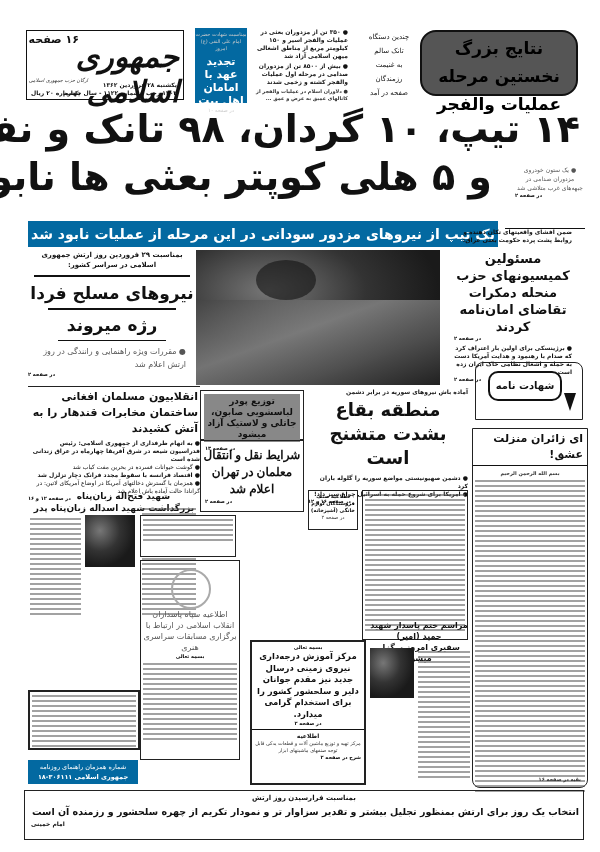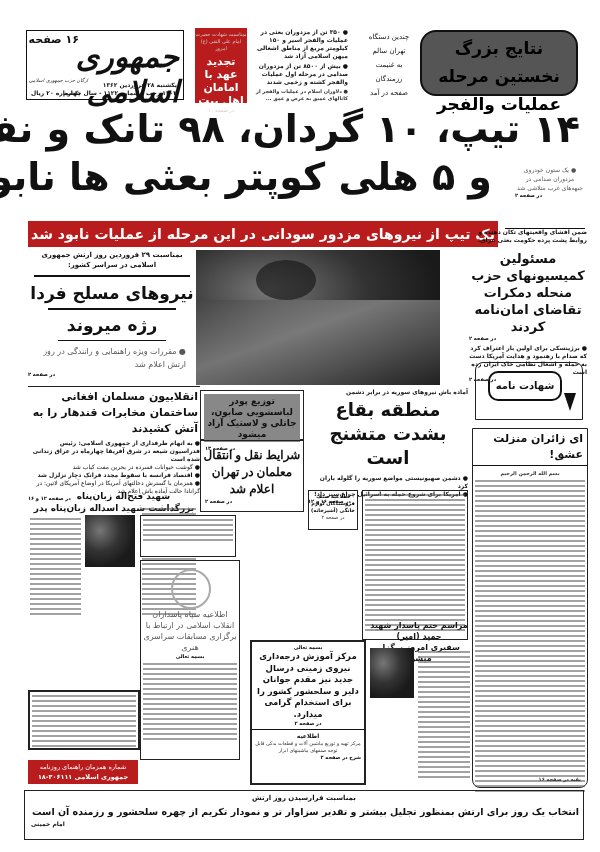--- a/index.html
+++ b/index.html
@@ -1,20 +1,20 @@
 <!DOCTYPE html>
 <html><head>
 <meta charset="utf-8">
 <style>
   html,body{margin:0;padding:0;background:#fff;}
   body{width:600px;height:852px;position:relative;overflow:hidden;font-family:"DejaVu Sans",sans-serif;color:#111;direction:rtl;}
   .abs{position:absolute;}
   .box{border:2px solid #111;box-sizing:border-box;}
   .thin{border:1px solid #222;box-sizing:border-box;}
-  .black{background:#b91c1c;color:#fff;}
+  .black{background:#0369a1;color:#fff;}
   .c{text-align:center;}
   .small{font-size:6px;line-height:8px;}
   .tiny{font-size:5px;line-height:7px;color:#333;}
   .gray{color:#555;}
   .lines div{height:2px;background:#555;margin:3px 2px;opacity:.55;}
   .heavy{font-family:"DejaVu Sans",sans-serif;font-weight:bold;}
   .rule{height:2px;background:#111;}
   .photo{background:radial-gradient(ellipse at 30% 30%,#777 0%,#333 40%,#1a1a1a 70%),#222;}
 </style>
 </head>
@@ -36,21 +36,21 @@
 </div>
 
 <div class="abs" style="left:252px;top:28px;width:96px;">
   <div class="small heavy">● ۳۵۰ تن از مزدوران بعثی در عملیات والفجر اسیر و ۱۵۰ کیلومتر مربع از مناطق اشغالی میهن اسلامی آزاد شد</div>
   <div class="small heavy" style="margin-top:2px;">● بیش از ۸۵۰۰ تن از مزدوران صدامی در مرحله اول عملیات والفجر کشته و زخمی شدند</div>
   <div class="tiny heavy" style="margin-top:2px;">● دلاوران اسلام در عملیات والفجر از کانالهای عمیق به عرض و عمق ...</div>
 </div>
 
 <div class="abs c" style="left:360px;top:30px;width:58px;">
   <div class="small" style="font-size:7px;line-height:14px;">چندین دستگاه</div>
-  <div class="small" style="font-size:7px;line-height:14px;">تهران سالم</div>
+  <div class="small" style="font-size:7px;line-height:14px;">تانک سالم</div>
   <div class="small" style="font-size:7px;line-height:14px;">به غنیمت</div>
   <div class="small" style="font-size:7px;line-height:14px;">رزمندگان</div>
   <div class="small" style="font-size:7px;line-height:14px;">صفحه در آمد</div>
 </div>
 
 <div class="abs c" style="left:420px;top:30px;width:158px;height:66px;background:#555;border:2px solid #111;border-radius:16px;box-sizing:border-box;">
   <div class="heavy" style="font-size:17px;line-height:28px;color:#000;padding-top:2px;">نتایج بزرگ نخستین مرحله عملیات والفجر</div>
 </div>
 
 <div class="abs heavy" style="right:20px;left:20px;top:104px;font-size:38px;line-height:50px;text-align:right;letter-spacing:-1px;white-space:nowrap;">۱۴ تیپ، ۱۰ گردان، ۹۸ تانک و نفربر</div>
@@ -73,21 +73,21 @@
   <div class="rule" style="margin:4px 30px;height:1px;"></div>
   <div class="gray" style="font-size:8px;line-height:13px;padding-right:10px;">● مقررات ویژه راهنمایی و رانندگی در روز ارتش اعلام شد</div>
   <div class="tiny heavy" style="text-align:left;color:#000;">در صفحه ۲</div>
 </div>
 
 <div class="abs photo" style="left:196px;top:250px;width:244px;height:135px;">
   <div class="abs" style="left:60px;top:10px;width:60px;height:40px;border-radius:50%;background:#111;opacity:.6;"></div>
   <div class="abs" style="left:0;top:50px;width:244px;height:85px;background:linear-gradient(160deg,#444 0%,#888 40%,#5a5a5a 70%,#222 100%);opacity:.8;"></div>
 </div>
 
-<div class="abs" style="left:469px;top:228px;width:118px;">
+<div class="abs" style="left:454px;top:228px;width:118px;">
   <div class="small heavy">ضمن افشای واقعیتهای تکان دهنده و روابط پشت پرده حکومت بعثی عراق:</div>
   <div class="heavy c" style="font-size:13px;line-height:17px;margin-top:6px;">مسئولین کمیسیونهای حزب منحله دمکرات تقاضای امان‌نامه کردند</div>
   <div class="tiny heavy" style="text-align:left;color:#000;">در صفحه ۲</div>
   <div class="small heavy" style="margin-top:2px;">● برژینسکی برای اولین بار اعتراف کرد که صدام با رهنمود و هدایت آمریکا دست به حمله و اشغال نظامی خاک ایران زده است</div>
   <div class="tiny heavy" style="text-align:left;color:#000;">در صفحه ۲</div>
 </div>
 
 <div class="abs thin" style="left:475px;top:362px;width:108px;height:58px;border-radius:8px 8px 0 0;">
   <div class="abs c heavy" style="left:12px;top:8px;width:70px;height:26px;border:2px solid #111;border-radius:10px;font-size:10px;line-height:26px;">شهادت نامه</div>
   <div class="abs" style="right:6px;top:30px;width:0;height:0;border-left:6px solid transparent;border-right:6px solid transparent;border-top:18px solid #111;"></div>

